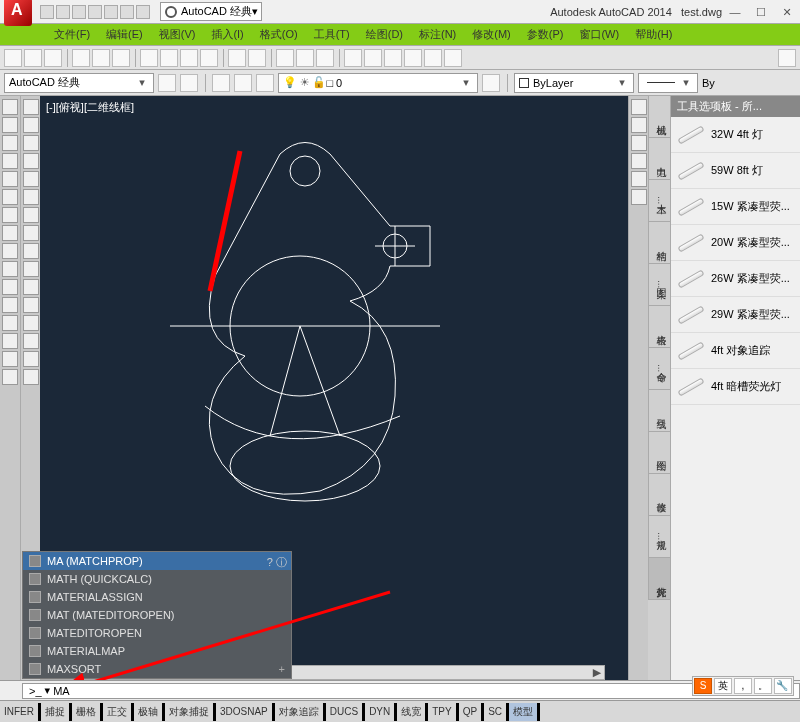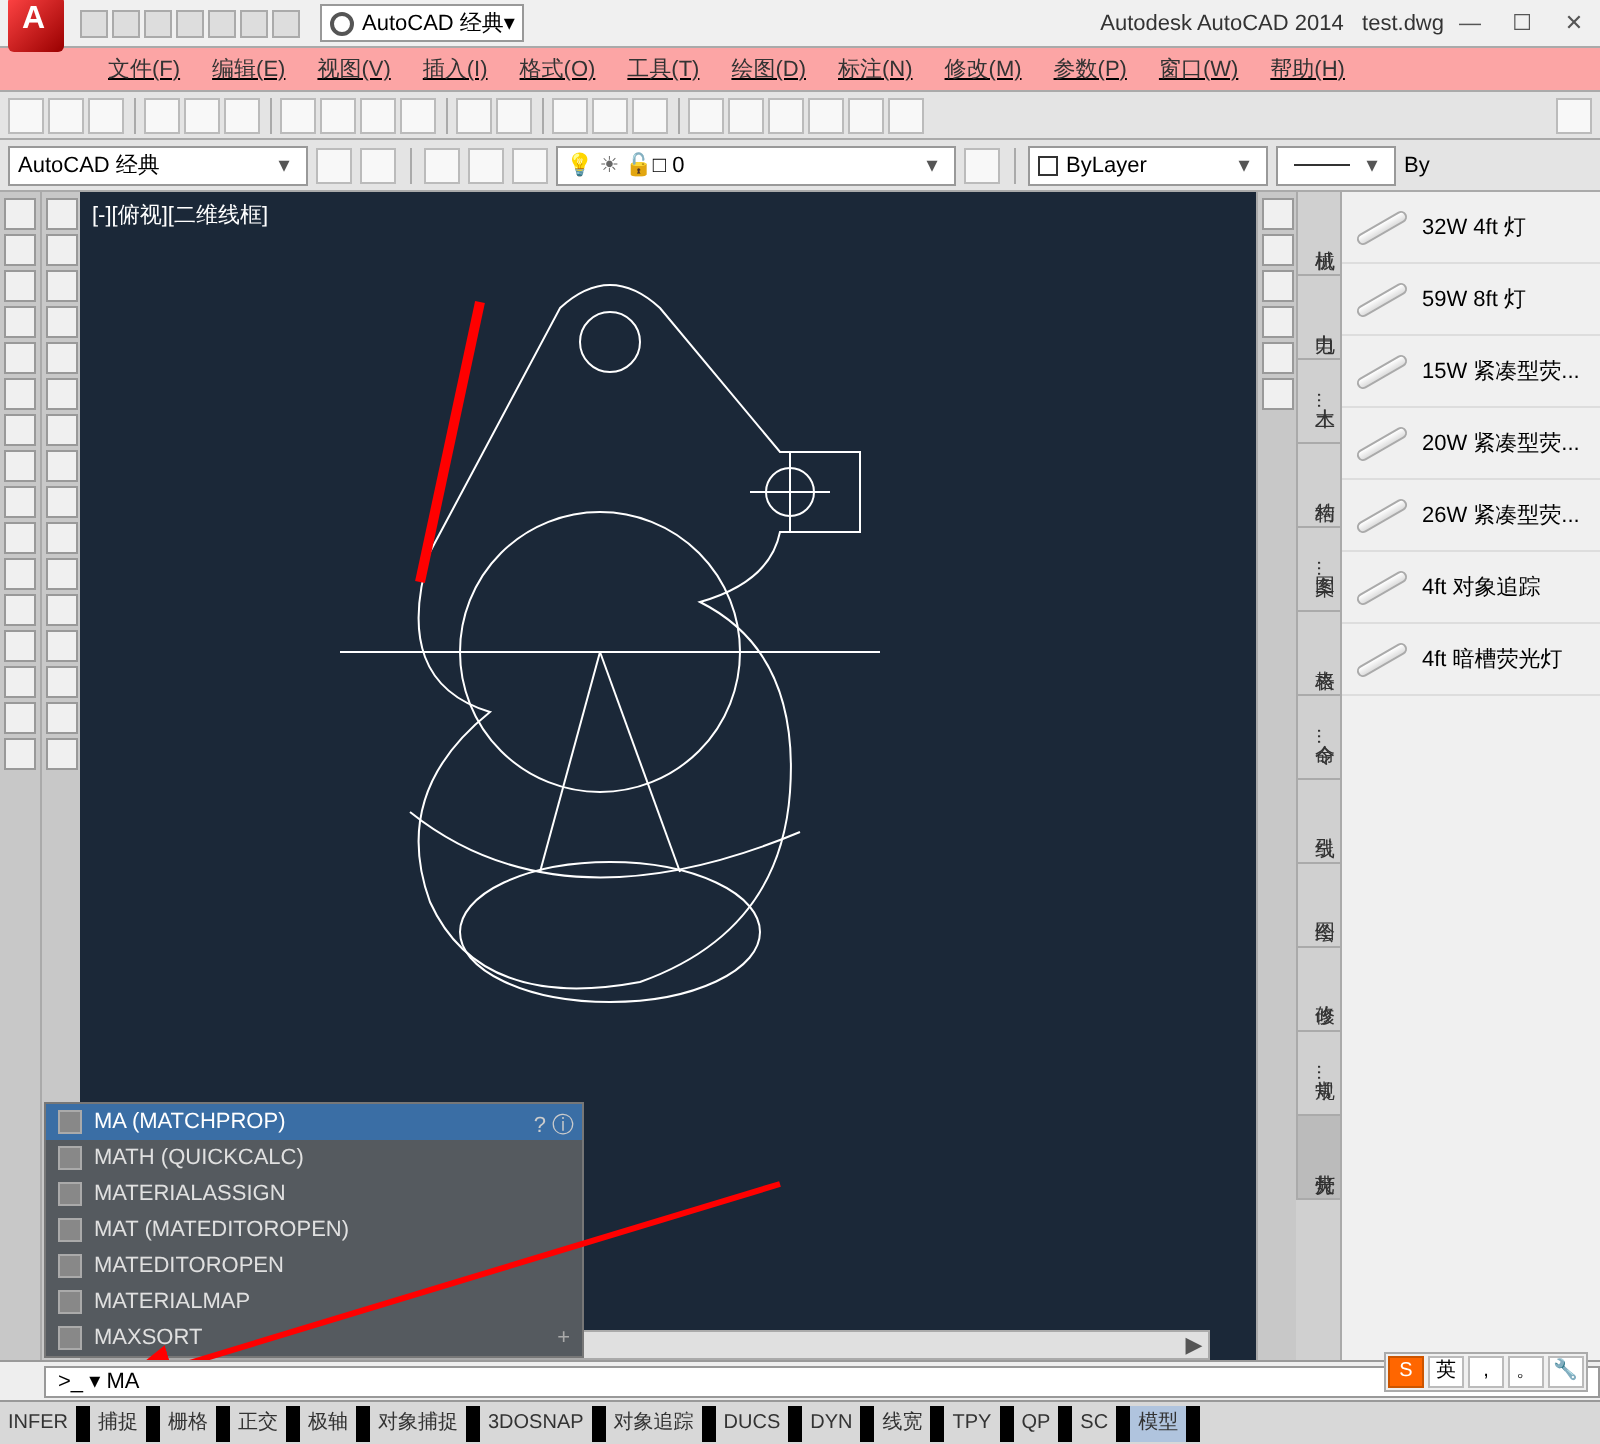--- a/index.html
+++ b/index.html
@@ -9,21 +9,21 @@
 .title-bar .app-logo { width: 28px; height: 28px; background: linear-gradient(135deg,#ff4444,#990000); margin: 0 4px; border-radius: 3px; position: relative; }
 .title-bar .app-logo::after { content: "A"; color: #fff; font-weight: bold; font-size: 16px; position: absolute; top: 3px; left: 7px; }
 .quick-tools { display: flex; gap: 2px; padding: 0 4px; }
 .qtool { width: 14px; height: 14px; background: #ddd; border: 1px solid #aaa; }
 .workspace-sel { display: flex; align-items: center; background: #fff; border: 1px solid #999; padding: 1px 4px; margin: 0 6px; }
 .gear { width: 12px; height: 12px; border: 2px solid #555; border-radius: 50%; margin-right: 4px; }
 .title-text { flex: 1; text-align: right; padding-left: 60px; color: #333; }
 .win-btns { display: flex; }
 .win-btn { width: 26px; height: 20px; text-align: center; line-height: 20px; color: #555; }
 
-.menu-bar { height: 22px; background: #fca5a5; display: flex; align-items: center; padding: 0 30px 0 50px; border-bottom: 1px solid #aaa; gap: 8px; text-decoration: underline; }
+.menu-bar { height: 22px; background: #84cc16; display: flex; align-items: center; padding: 0 30px 0 50px; border-bottom: 1px solid #aaa; gap: 8px; }
 .menu-item { padding: 2px 4px; color: #333; cursor: pointer; }
 
 .toolbar-row { height: 24px; background: #e4e4e4; display: flex; align-items: center; padding: 0 4px; border-bottom: 1px solid #aaa; gap: 2px; }
 .tbtn { width: 18px; height: 18px; background: #f8f8f8; border: 1px solid #bbb; }
 .sep { width: 2px; height: 18px; border-right: 1px solid #aaa; margin: 0 2px; }
 
 .second-row { height: 26px; background: #e4e4e4; display: flex; align-items: center; padding: 0 4px; border-bottom: 1px solid #aaa; gap: 4px; }
 .combo { display: flex; align-items: center; background: #fff; border: 1px solid #999; padding: 2px 4px; height: 20px; }
 .combo .drop { width: 14px; text-align: center; color: #555; }
 .layer-combo { width: 200px; }
@@ -52,21 +52,21 @@
 .ac-help { position: absolute; top: 3px; right: 4px; color: #ccc; font-size: 11px;}
 
 .command-line { position: absolute; bottom: 22px; left: 0; right:0; height: 20px; background: #eee; display: flex; align-items: center; border-top: 1px solid #999;}
 .cmd-prompt { background: #fff; border: 1px solid #999; padding: 1px 6px; margin-left: 22px; flex:1; height:16px; display:flex; align-items:center;}
 .cmd-prompt .cursor { border-right: 1px solid #000; animation: blink 1s infinite; padding-left:1px;}
 @keyframes blink { 50% { border-color: transparent; } }
 .cmd-x { position:absolute; left:2px; bottom:4px; width:14px; height:14px; color:#555; text-align:center; line-height:14px;}
 .wrench { position:absolute; left:2px; bottom:24px; width:14px; height:14px; color:#555;}
 
 .status-bar { position: absolute; bottom: 0; left: 0; right: 0; height: 22px; background: #d8d8d8; display: flex; align-items: center; border-top: 1px solid #999; }
-.status-btn { padding: 0 4px; border-right: 7px solid #000000; height: 18px; line-height: 18px; color: #333; font-size: 10px; }
+.status-btn { padding: 0 4px; border-right: 3px solid #000000; height: 18px; line-height: 18px; color: #333; font-size: 10px; }
 
 .red-arrow { position: absolute; pointer-events: none; }
 
 .hscroll { position:absolute; bottom:42px; left:40px; right:195px; height:15px; background:#e0e0e0; border:1px solid #aaa; display:flex; align-items:center;}
 .hscroll .thumb{ width:30px;height:11px;background:#c0c0c0;border:1px solid #888;margin-left:4px;}
 .hscroll .larr,.hscroll .rarr{width:14px;text-align:center;color:#555;}
 
 .ime-bar { position:absolute; right:6px; bottom:26px; display:flex; gap:2px; background:#f0f0f0; border:1px solid #aaa; padding:1px;}
 .ime-btn { width:18px; height:16px; background:#fff; border:1px solid #bbb; font-size:10px; text-align:center; line-height:14px;}
 .ime-btn.s { background:#ff6600;color:#fff;border-color:#cc5500;}
@@ -256,39 +256,44 @@
     <div class="vtab">表格</div>
     <div class="vtab">命令...</div>
     <div class="vtab">引线</div>
     <div class="vtab">绘图</div>
     <div class="vtab">修改</div>
     <div class="vtab">常规...</div>
     <div class="vtab" style="background:#bbb">荧光灯</div>
   </div>
 
   <div class="palette">
+    <div class="palette-title">工具选项板 - 所...</div>
     <div class="palette-item">
         <div class="lamp-icon"></div>
         <span>32W 4ft 灯</span>
       </div>
     <div class="palette-item">
         <div class="lamp-icon"></div>
         <span>59W 8ft 灯</span>
       </div>
     <div class="palette-item">
         <div class="lamp-icon"></div>
         <span>15W 紧凑型荧...</span>
       </div>
     <div class="palette-item">
         <div class="lamp-icon"></div>
         <span>20W 紧凑型荧...</span>
       </div>
     <div class="palette-item">
         <div class="lamp-icon"></div>
         <span>26W 紧凑型荧...</span>
+      </div>
+    <div class="palette-item">
+        <div class="lamp-icon"></div>
+        <span>29W 紧凑型荧...</span>
       </div>
     <div class="palette-item">
         <div class="lamp-icon"></div>
         <span>4ft 对象追踪</span>
       </div>
     <div class="palette-item">
         <div class="lamp-icon"></div>
         <span>4ft 暗槽荧光灯</span>
       </div>
   </div>

